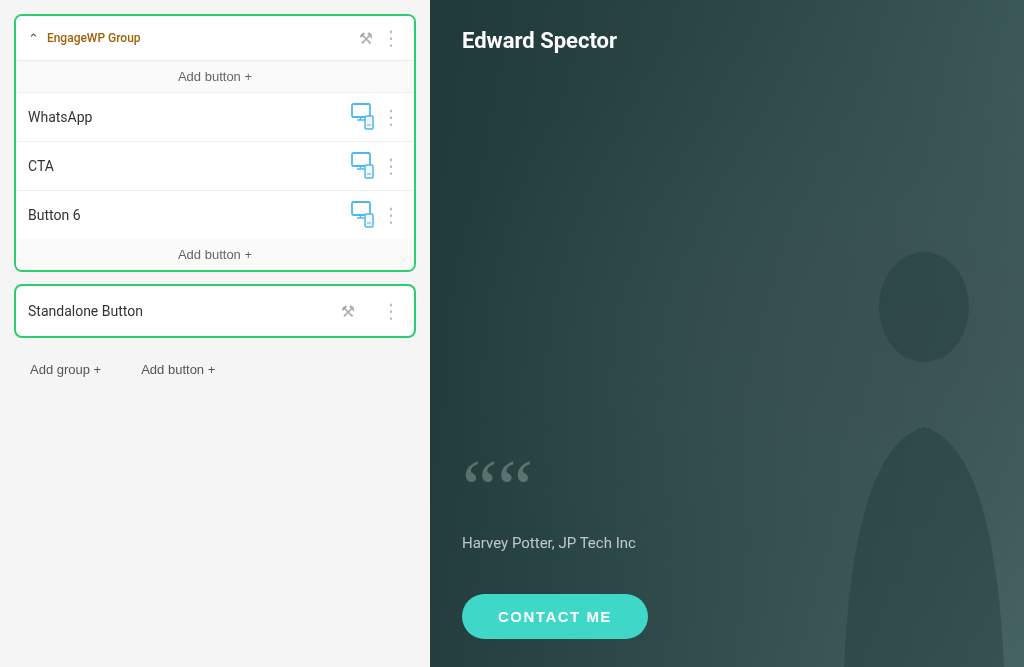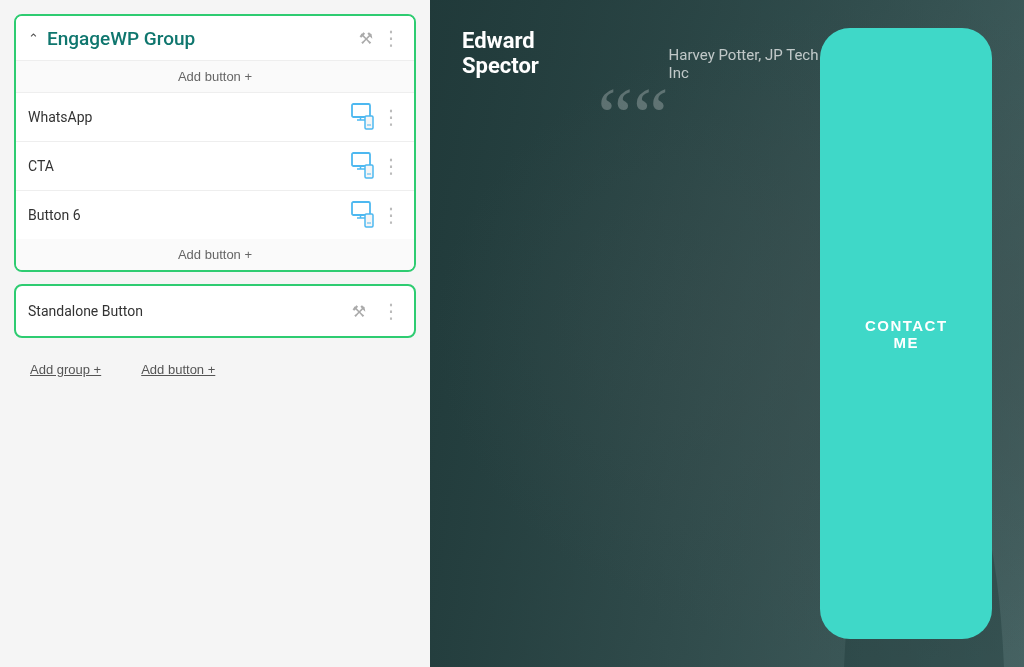--- a/index.html
+++ b/index.html
@@ -41,23 +41,23 @@
     }
 
     .group-header .chevron {
       color: #555;
       font-size: 13px;
       cursor: pointer;
     }
 
     .group-header .group-name {
       flex: 1;
-      font-size: 19px;
+      font-size: 12px;
       font-weight: 500;
-      color: #0f766e;
+      color: #a16207;
     }
 
     .group-header .icon-wrench {
       color: #aaa;
       font-size: 16px;
     }
 
     .add-button-row {
       display: flex;
       justify-content: center;
@@ -91,21 +91,21 @@
       border: 2.5px solid #2ecc71;
       border-radius: 8px;
       background: #fff;
       margin-bottom: 12px;
     }
 
     .standalone-header {
       display: flex;
       align-items: center;
       padding: 13px 12px;
-      gap: 15px;
+      gap: 26px;
     }
 
     .standalone-header .btn-name {
       flex: 1;
       font-size: 14px;
       color: #333;
     }
 
     .bottom-actions {
       display: flex;
@@ -113,31 +113,30 @@
       padding: 8px 16px;
       margin-top: 4px;
     }
 
     .bottom-actions button {
       background: none;
       border: none;
       color: #555;
       font-size: 13px;
       cursor: pointer;
-      text-decoration: underline;
     }
 
     
     .right-panel {
       flex: 1;
       position: relative;
       background: linear-gradient(135deg, #2d4a4a 0%, #3a5a5a 30%, #4a6a6a 60%, #5a7a7a 100%);
       overflow: hidden;
       display: flex;
-      flex-direction: row;
+      flex-direction: column;
       padding: 28px 32px;
     }
 
     .right-panel::before {
       content: '';
       position: absolute;
       inset: 0;
       background: 
         radial-gradient(ellipse at 80% 50%, rgba(60,80,80,0.6) 0%, transparent 70%),
         linear-gradient(to right, rgba(30,55,55,0.85) 0%, rgba(50,75,75,0.5) 100%);

